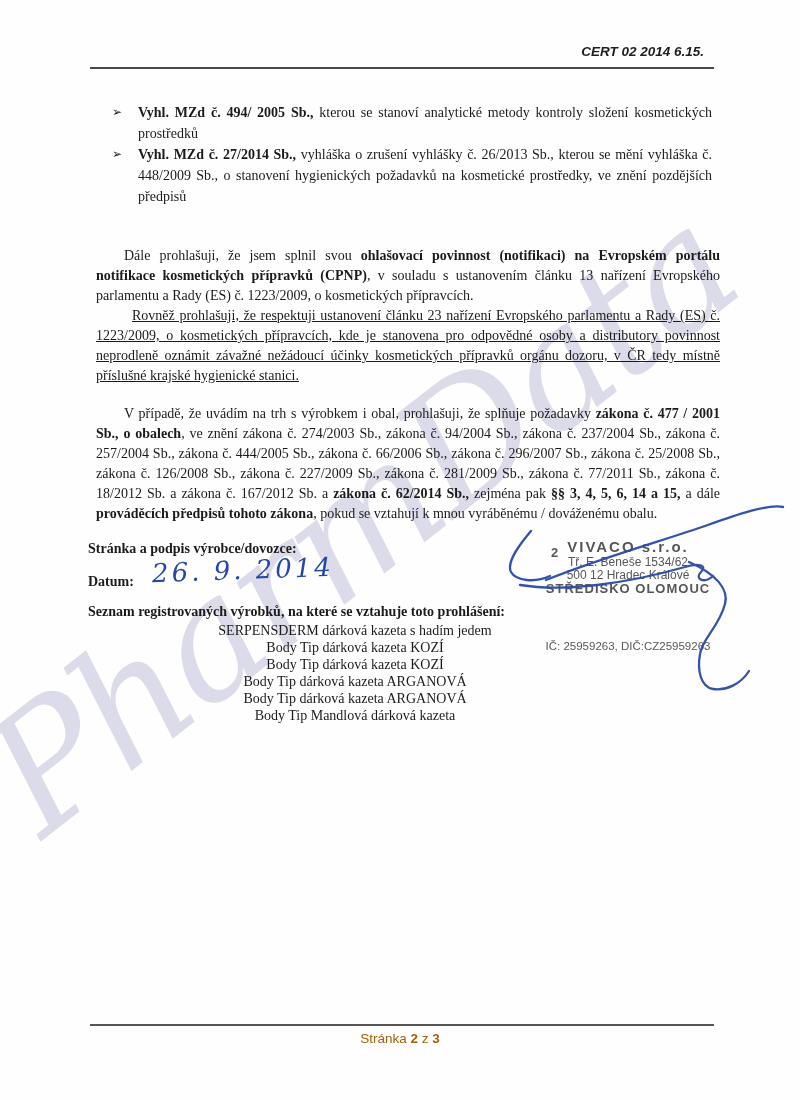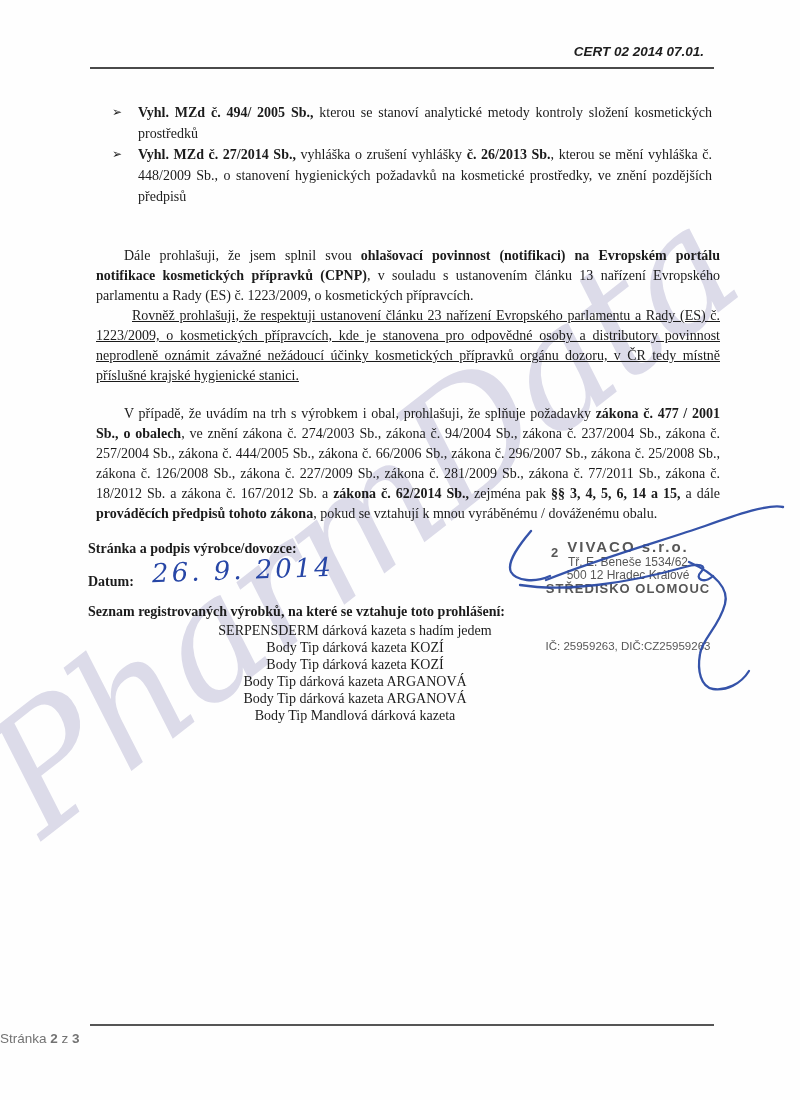--- a/index.html
+++ b/index.html
@@ -61,43 +61,43 @@
   .stamp .s-branch{font-size:13px;font-weight:bold;letter-spacing:1px;line-height:14px;}
   .stamp .s-ids{font-size:11.5px;line-height:13px;margin-top:44px;}
   .stamp-number{position:absolute;left:551px;top:545px;font:700 13px "Liberation Sans",sans-serif;color:#575757;z-index:1;}
   .signature{position:absolute;left:480px;top:488px;z-index:3;pointer-events:none;}
   
   .list-heading{position:absolute;left:88px;top:604px;width:460px;font-size:14px;font-weight:bold;z-index:1;}
   .products{position:absolute;left:145px;top:622px;width:420px;z-index:1;text-align:center;}
   .product{font-size:14px;line-height:17px;}
   
   .footer{
-    position:absolute;left:0;top:1031px;width:800px;
-    font:13.5px "Liberation Sans",sans-serif;color:#737373;z-index:1;
+    position:absolute;left:0;top:1031px;width:800px;text-align:center;
+    font:13.5px "Liberation Sans",sans-serif;color:#a16207;z-index:1;
   }
   .footer .b{font-weight:bold;}
 </style>
 </head>
 <body>
 
 <div class="page">
 
   <div class="watermark">PharmData</div>
 
-  <div class="header-ref">CERT 02 2014 07.01.</div>
+  <div class="header-ref">CERT 02 2014 6.15.</div>
   <div class="rule rule-top"></div>
 
   <div class="bullets">
     <div class="bullet">
       <span class="glyph">➢</span>
       <div class="btext"><span style="font-weight: bold;">Vyhl. MZd č. 494/ 2005 Sb.,</span><span> kterou se stanoví analytické metody kontroly složení kosmetických prostředků</span></div>
     </div>
     <div class="bullet">
       <span class="glyph">➢</span>
-      <div class="btext"><span style="font-weight: bold;">Vyhl. MZd č. 27/2014 Sb.,</span><span> vyhláška o zrušení vyhlášky </span><span style="font-weight: bold;">č. 26/2013 Sb.</span><span>, kterou se mění vyhláška č. 448/2009 Sb., o stanovení hygienických požadavků na kosmetické prostředky, ve znění pozdějších předpisů</span></div>
+      <div class="btext"><span style="font-weight: bold;">Vyhl. MZd č. 27/2014 Sb.,</span><span> vyhláška o zrušení vyhlášky </span><span style="font-weight: normal;">č. 26/2013 Sb.</span><span>, kterou se mění vyhláška č. 448/2009 Sb., o stanovení hygienických požadavků na kosmetické prostředky, ve znění pozdějších předpisů</span></div>
     </div>
   </div>
 
   <div class="paras block-a">
     <p><span>Dále prohlašuji, že jsem splnil svou </span><span style="font-weight: bold;">ohlašovací povinnost (notifikaci) na Evropském portálu notifikace kosmetických přípravků (CPNP)</span><span>, v souladu s ustanovením článku 13 nařízení Evropského parlamentu a Rady (ES) č. 1223/2009, o kosmetických přípravcích.</span></p>
     <p class="indent2"><span>Rovněž prohlašuji, že respektuji ustanovení článku 23 nařízení Evropského parlamentu a Rady (ES) č. 1223/2009, o kosmetických přípravcích, kde je stanovena pro odpovědné osoby a distributory povinnost neprodleně oznámit závažné nežádoucí účinky kosmetických přípravků orgánu dozoru, v ČR tedy místně příslušné krajské hygienické stanici.</span></p>
   </div>
 
   <div class="paras block-b">
     <p><span>V případě, že uvádím na trh s výrobkem i obal, prohlašuji, že splňuje požadavky </span><span style="font-weight: bold;">zákona č. 477 / 2001 Sb., o obalech</span><span>, ve znění zákona č. 274/2003 Sb., zákona č. 94/2004 Sb., zákona č. 237/2004 Sb., zákona č. 257/2004 Sb., zákona č. 444/2005 Sb., zákona č. 66/2006 Sb., zákona č. 296/2007 Sb., zákona č. 25/2008 Sb., zákona č. 126/2008 Sb., zákona č. 227/2009 Sb., zákona č. 281/2009 Sb., zákona č. 77/2011 Sb., zákona č. 18/2012 Sb. a zákona č. 167/2012 Sb. a </span><span style="font-weight: bold;">zákona č. 62/2014 Sb.,</span><span> zejména pak </span><span style="font-weight: bold;">§§ 3, 4, 5, 6, 14 a 15,</span><span> a dále </span><span style="font-weight: bold;">prováděcích předpisů tohoto zákona</span><span>, pokud se vztahují k mnou vyráběnému / dováženému obalu.</span></p>

